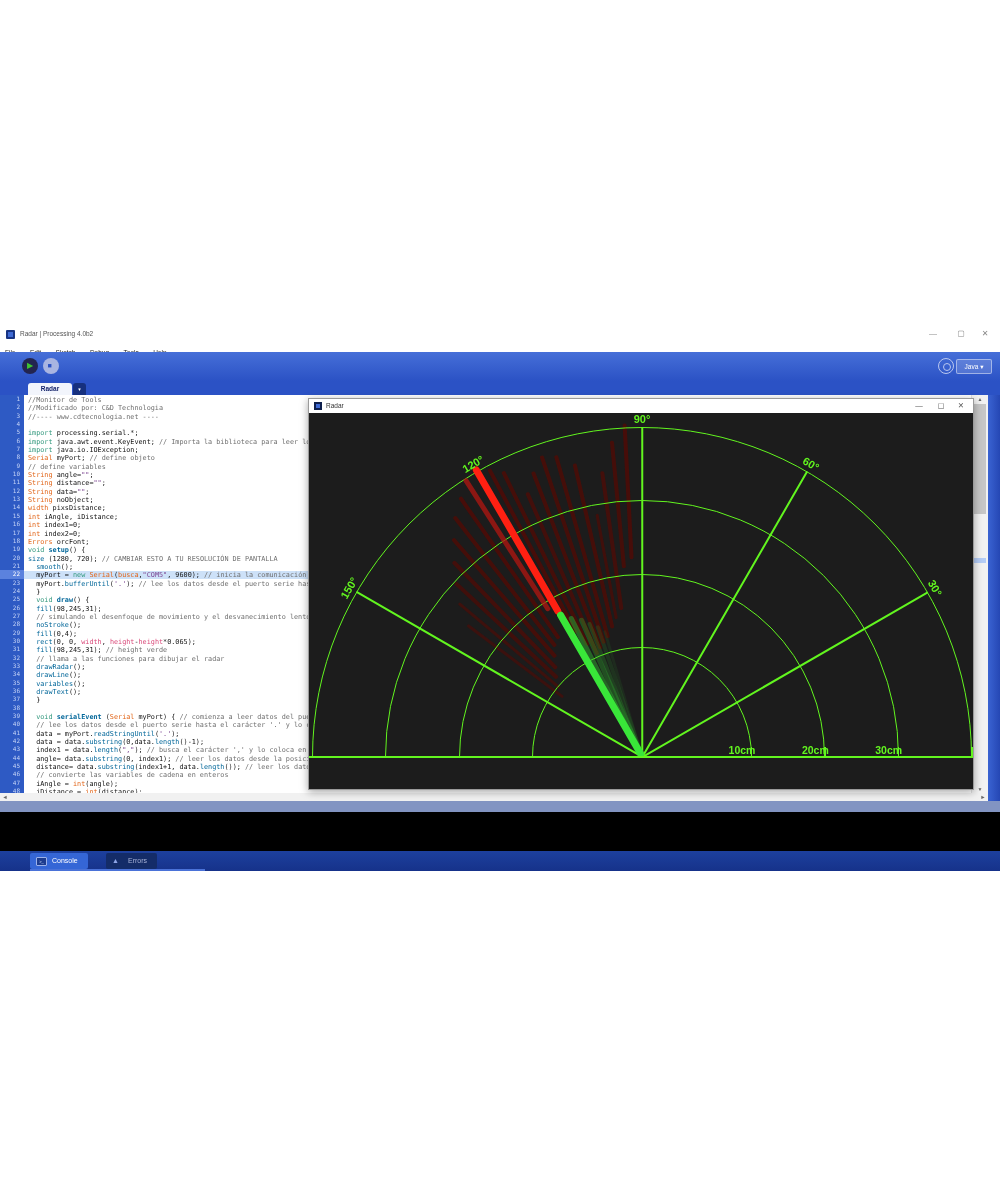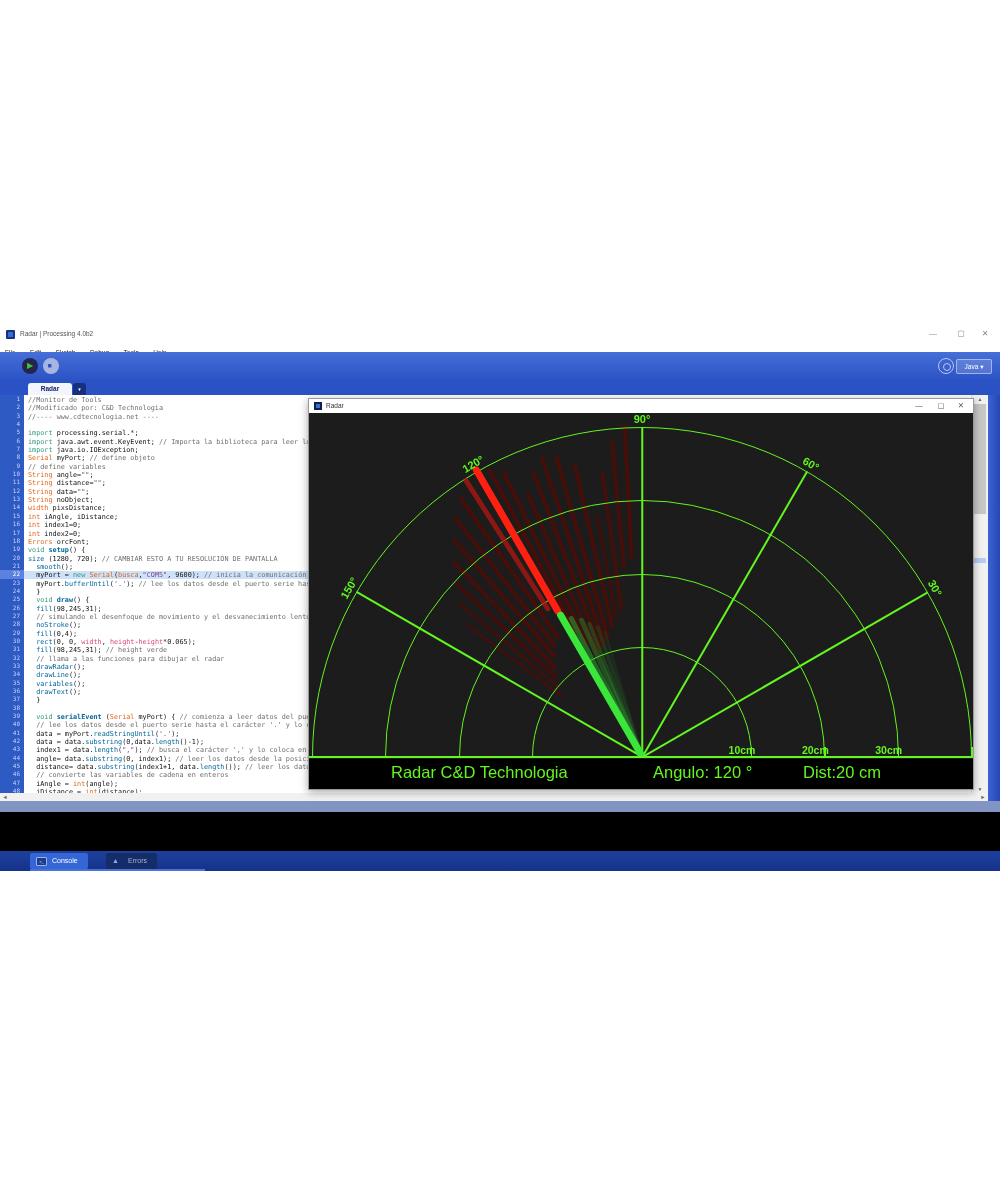--- a/index.html
+++ b/index.html
@@ -290,25 +290,20 @@
           <div class="ray" style="left: 333px; width: 5px; height: 156.75px; background: rgb(179, 21, 16); opacity: 0.75; border-radius: 2.5px; transform: translateX(-50%) rotate(-32.5deg) translateY(-173.25px);"></div>
           <div class="ray" style="left: 333px; width: 5px; height: 158.4px; background: rgb(47, 174, 47); opacity: 0.5; border-radius: 2.5px; transform: translateX(-50%) rotate(-27deg) translateY(0px);"></div>
           <div class="ray" style="left: 333px; width: 4.5px; height: 151.8px; background: rgb(47, 174, 47); opacity: 0.35; border-radius: 2.25px; transform: translateX(-50%) rotate(-24deg) translateY(0px);"></div>
           <div class="ray" style="left: 333px; width: 4px; height: 145.2px; background: rgb(47, 174, 47); opacity: 0.25; border-radius: 2px; transform: translateX(-50%) rotate(-21.5deg) translateY(0px);"></div>
           <div class="ray" style="left: 333px; width: 3.5px; height: 138.6px; background: rgb(47, 174, 47); opacity: 0.16; border-radius: 1.75px; transform: translateX(-50%) rotate(-19deg) translateY(0px);"></div>
           <div class="ray" style="left: 333px; width: 3px; height: 132px; background: rgb(47, 174, 47); opacity: 0.1; border-radius: 1.5px; transform: translateX(-50%) rotate(-16.5deg) translateY(0px);"></div>
           <div class="ray" style="left: 333px; width: 7px; height: 169.95px; background: rgb(255, 32, 18); opacity: 1; border-radius: 3.5px; transform: translateX(-50%) rotate(-30deg) translateY(-165px);"></div>
           <div class="ray" style="left: 333px; width: 6.5px; height: 166.65px; background: rgb(57, 230, 57); opacity: 1; border-radius: 3.25px; transform: translateX(-50%) rotate(-30deg) translateY(0px);"></div>
         </div>
       <div class="baseline"></div>
-      <div class="rstatus">
-        <span class="stext st-brand">Radar C&amp;D Technologia</span>
-        <span class="stext st-angle">Angulo: 120 °</span>
-        <span class="stext st-dist">Dist:20 cm</span>
-      </div>
     <div class="alabel" style="left: 625.717px; top: 175px; transform: translate(-50%, -50%) rotate(60deg);">30°</div>
         <div class="alabel" style="left: 502px; top: 51.2834px; transform: translate(-50%, -50%) rotate(30deg);">60°</div>
         <div class="alabel" style="left: 333px; top: 6px; transform: translate(-50%, -50%) rotate(0deg);">90°</div>
         <div class="alabel" style="left: 164px; top: 51.2834px; transform: translate(-50%, -50%) rotate(-30deg);">120°</div>
         <div class="alabel" style="left: 40.2834px; top: 175px; transform: translate(-50%, -50%) rotate(-60deg);">150°</div>
         <div class="rlabel" style="left: 432.989px; transform: translateX(-50%);">10cm</div>
         <div class="rlabel" style="left: 506.348px; transform: translateX(-50%);">20cm</div>
         <div class="rlabel" style="left: 579.674px; transform: translateX(-50%);">30cm</div>
         <div class="rlabel" style="left: 676px; transform: translateX(-50%);">40cm</div>
       </div>

